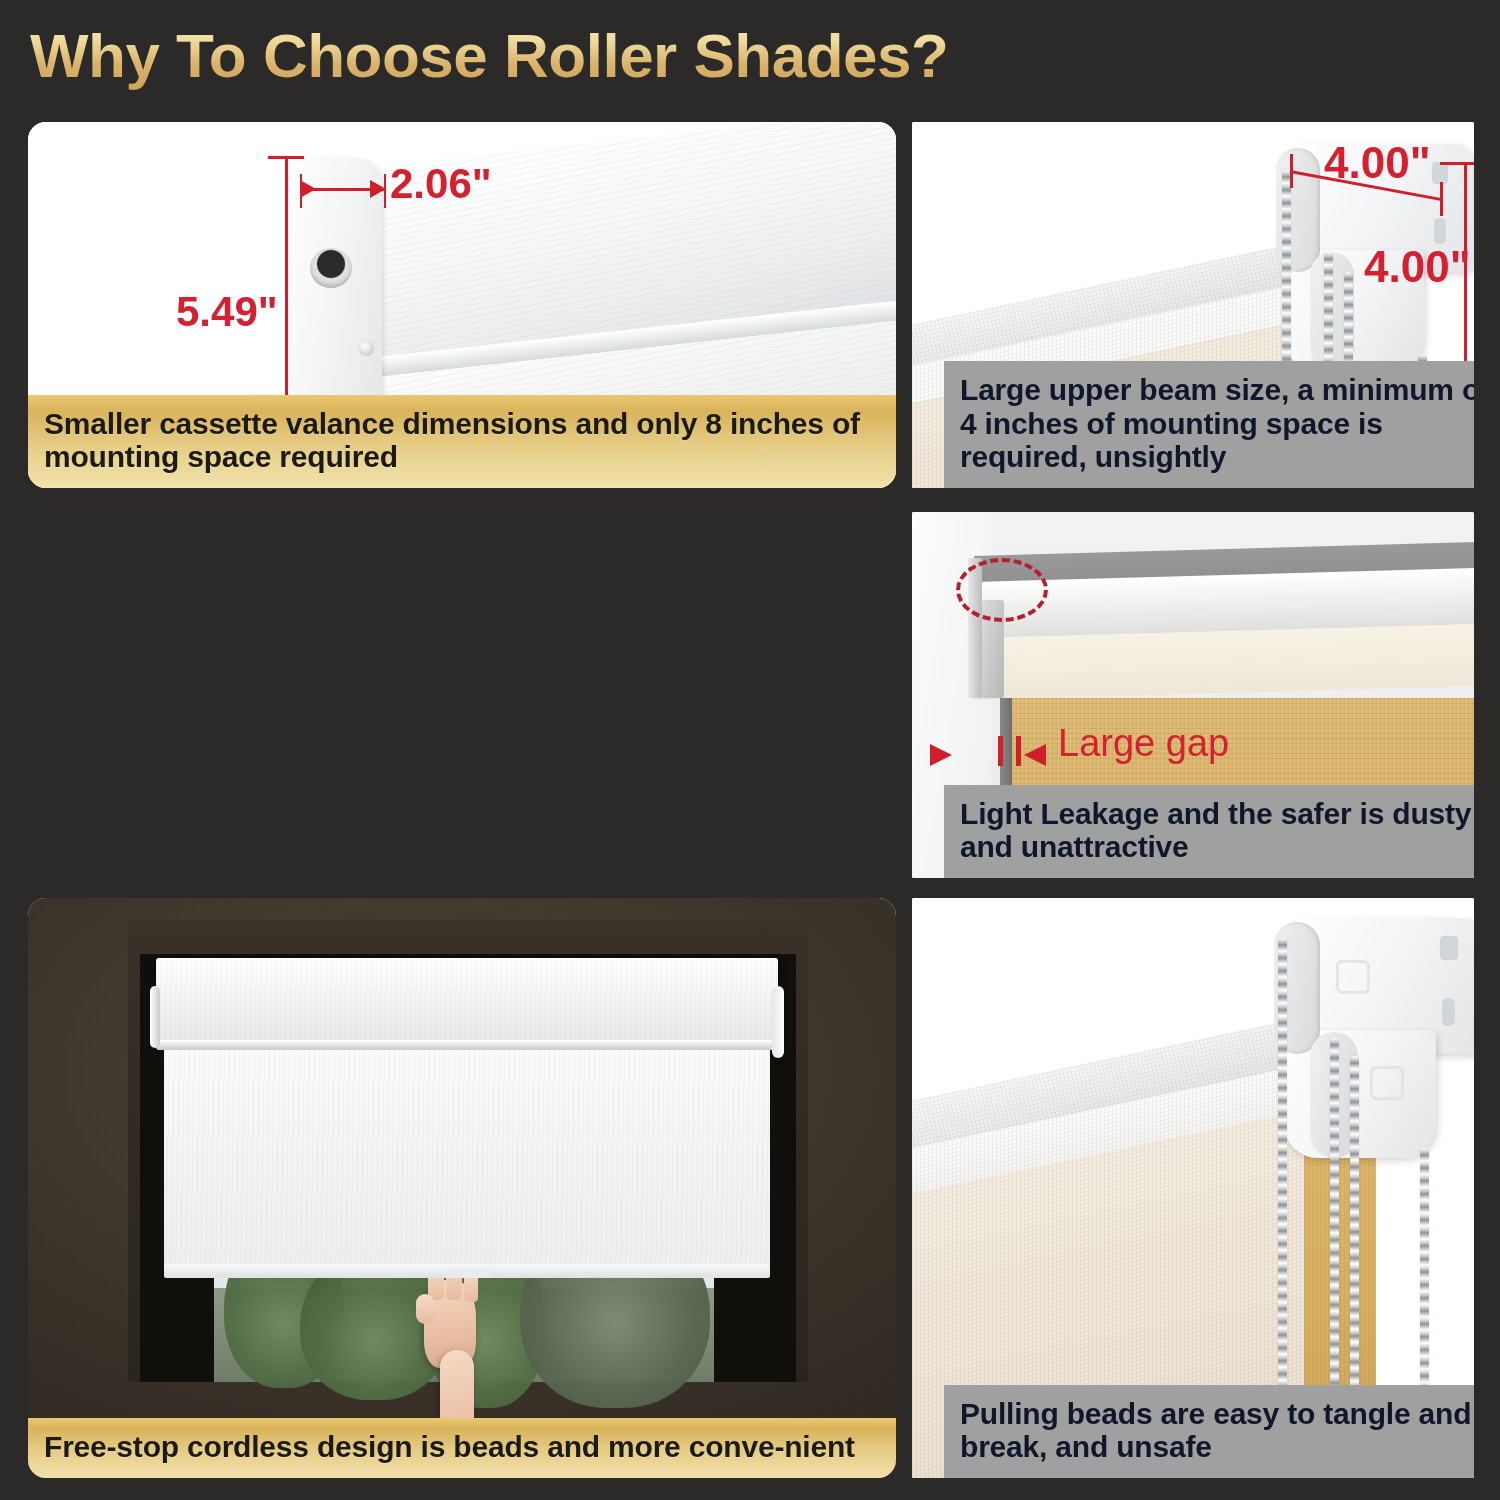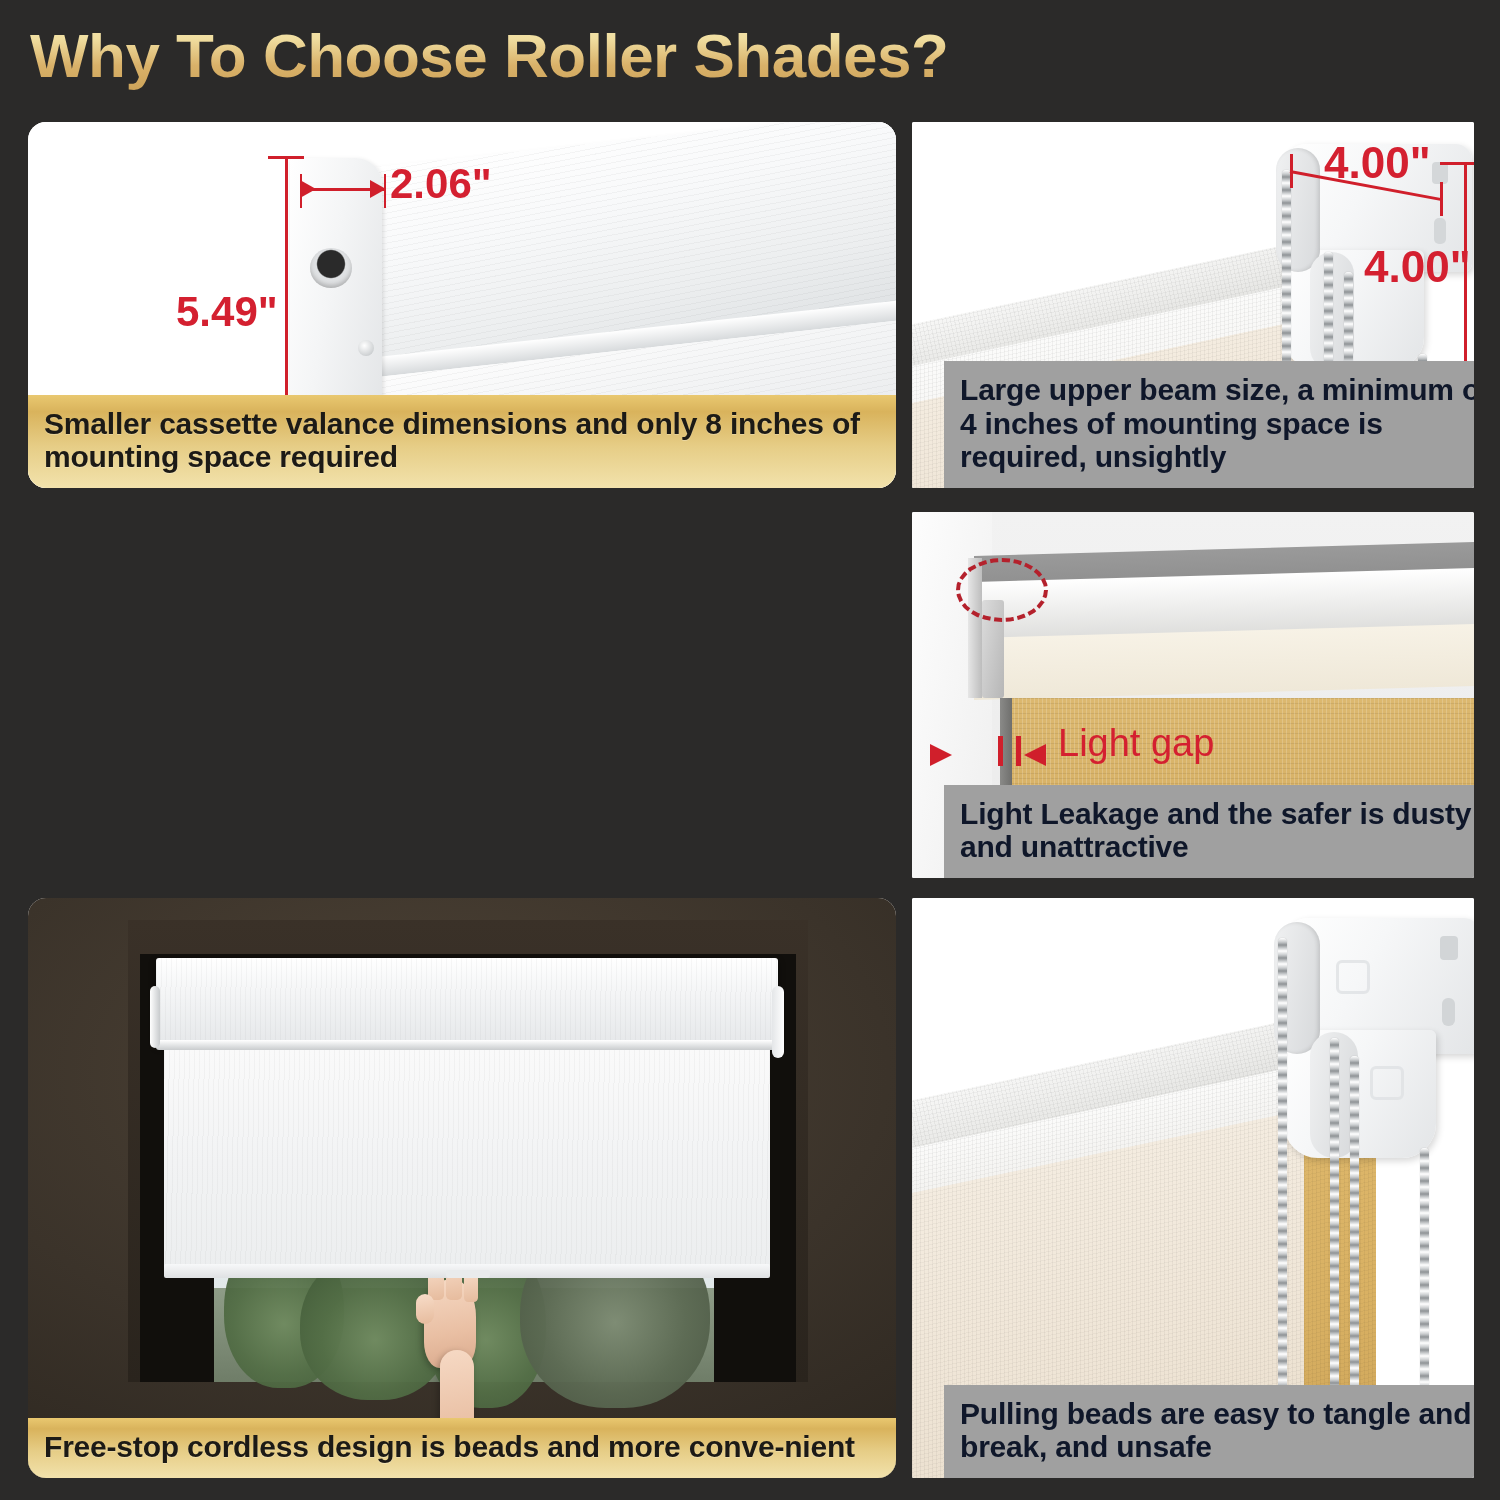--- a/index.html
+++ b/index.html
@@ -352,21 +352,21 @@
       <div class="ll-shadow" style="left:88px; top:186px; width:12px; height:178px;"></div>
       <div style="position:absolute; left:56px; top:46px; width:14px; height:140px; background:linear-gradient(90deg,#e6e6e6,#bdbdbd);"></div>
       <div style="position:absolute; left:70px; top:88px; width:22px; height:98px; background:linear-gradient(100deg,#dcdcdc,#b6b6b6); border-radius:3px;"></div>
 
       <div class="dashcircle" style="left:44px; top:46px; width:92px; height:64px;"></div>
 
       <div class="arrowR" style="left:18px; top:232px; border-left-width:22px; border-top-width:11px; border-bottom-width:11px;"></div>
       <div class="dimline" style="left:86px; top:224px; width:5px; height:30px;"></div>
       <div class="dimline" style="left:104px; top:224px; width:5px; height:30px;"></div>
       <div class="arrowL" style="left:112px; top:232px; border-right-width:22px; border-top-width:11px; border-bottom-width:11px;"></div>
-      <div class="dimlabel" style="left:146px; top:210px; font-size:38px; font-weight:normal;">Light gap</div>
+      <div class="dimlabel" style="left:146px; top:210px; font-size:38px; font-weight:normal;">Large gap</div>
     </div>
     <div class="caption gray">Light Leakage and the safer is dusty and unattractive</div>
   </div>
 
   <div class="panel left" id="p5">
     <div class="photo">
       <div class="rm-wall"></div>
 
       <div class="rm-recess" style="left:100px; top:22px; width:680px; height:462px;"></div>
       <div class="rm-frame" style="left:112px; top:56px; width:656px; height:428px;"></div>

